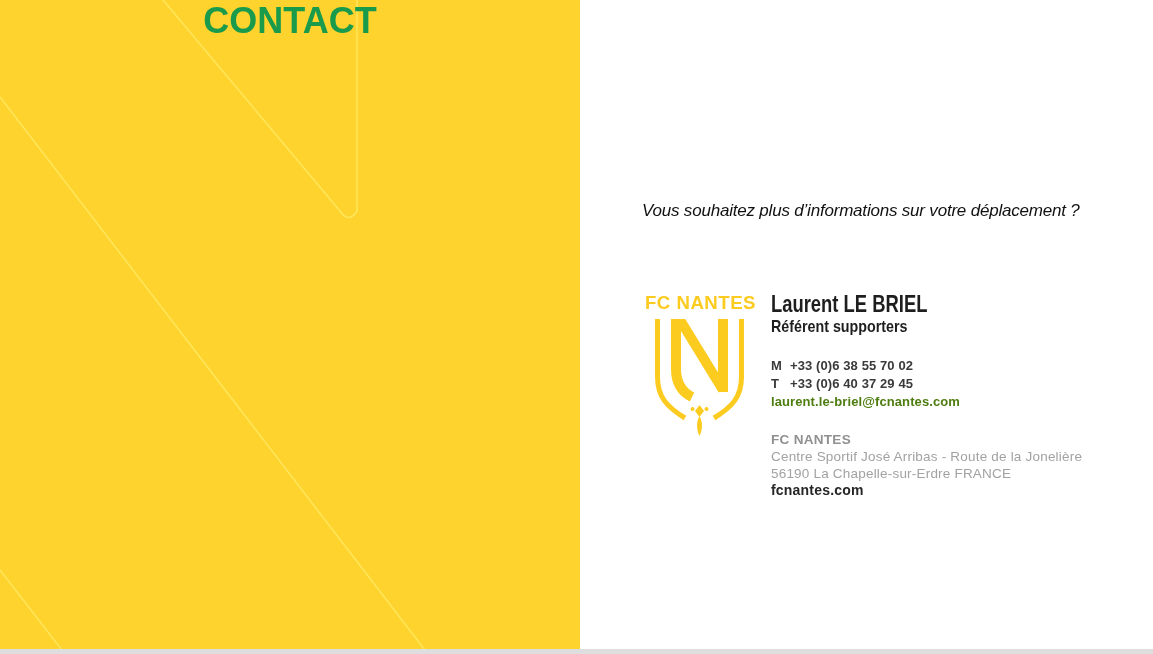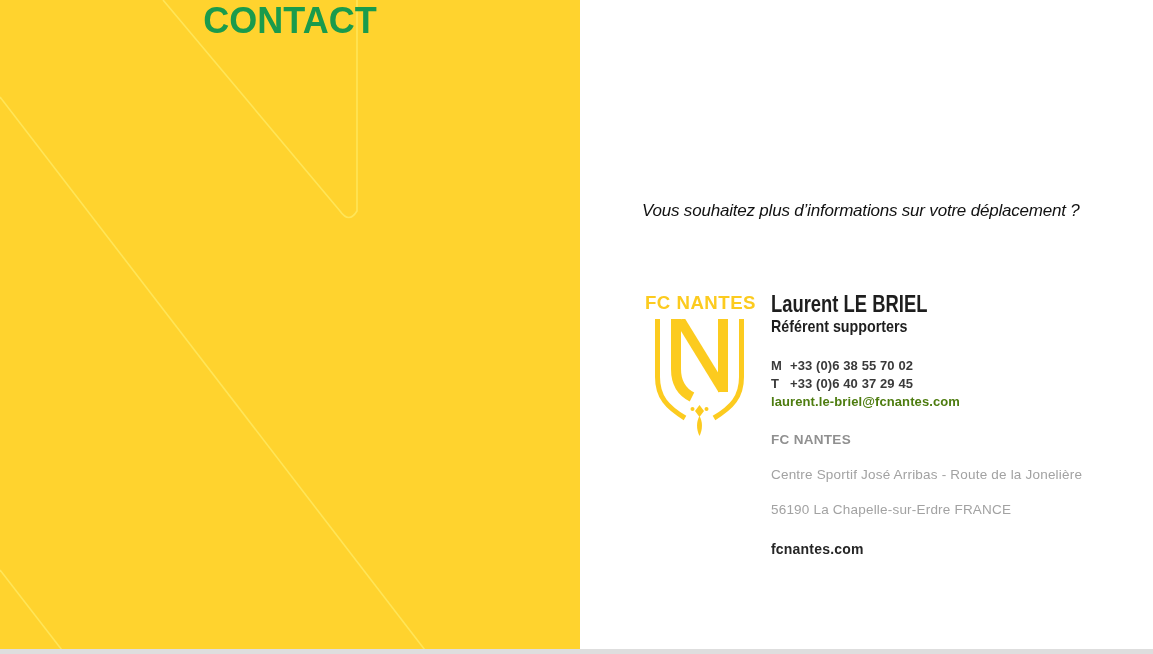--- a/index.html
+++ b/index.html
@@ -52,23 +52,23 @@
     white-space: nowrap; margin-top: 1px;
   }
 
   .phones { margin-top: 21px; font-size: 13px; color: #3A3A3A; }
   .phone-line { line-height: 18px; font-weight: 600; letter-spacing: 0.1px; }
   .phone-prefix { display: inline-block; width: 19px; font-weight: 600; }
   .contact-email { line-height: 18px; font-weight: 700; color: #4d7c0f; letter-spacing: 0.1px; }
 
   .addr-block { margin-top: 20px; font-size: 13.5px; }
   .addr-org { font-weight: 700; color: #909090; line-height: 17px; letter-spacing: 0.3px; }
-  .addr-line { color: #A2A2A2; font-weight: 500; line-height: 17px; letter-spacing: 0.2px; white-space: nowrap; margin-top: 18px; }
+  .addr-line { color: #A2A2A2; font-weight: 500; line-height: 17px; letter-spacing: 0.2px; white-space: nowrap; }
 
-  .website { margin-top: 23px; font-size: 14px; font-weight: 700; color: #262626; letter-spacing: 0.2px; }
+  .website { font-size: 14px; font-weight: 700; color: #262626; letter-spacing: 0.2px; }
 
   
   .bottom-bar { position: absolute; left: 0; bottom: 0; width: 1153px; height: 5px; background: #DEDEDE; }
 </style>
 </head>
 <body>
 
 <div class="slide">
 
   <div class="left-panel">

